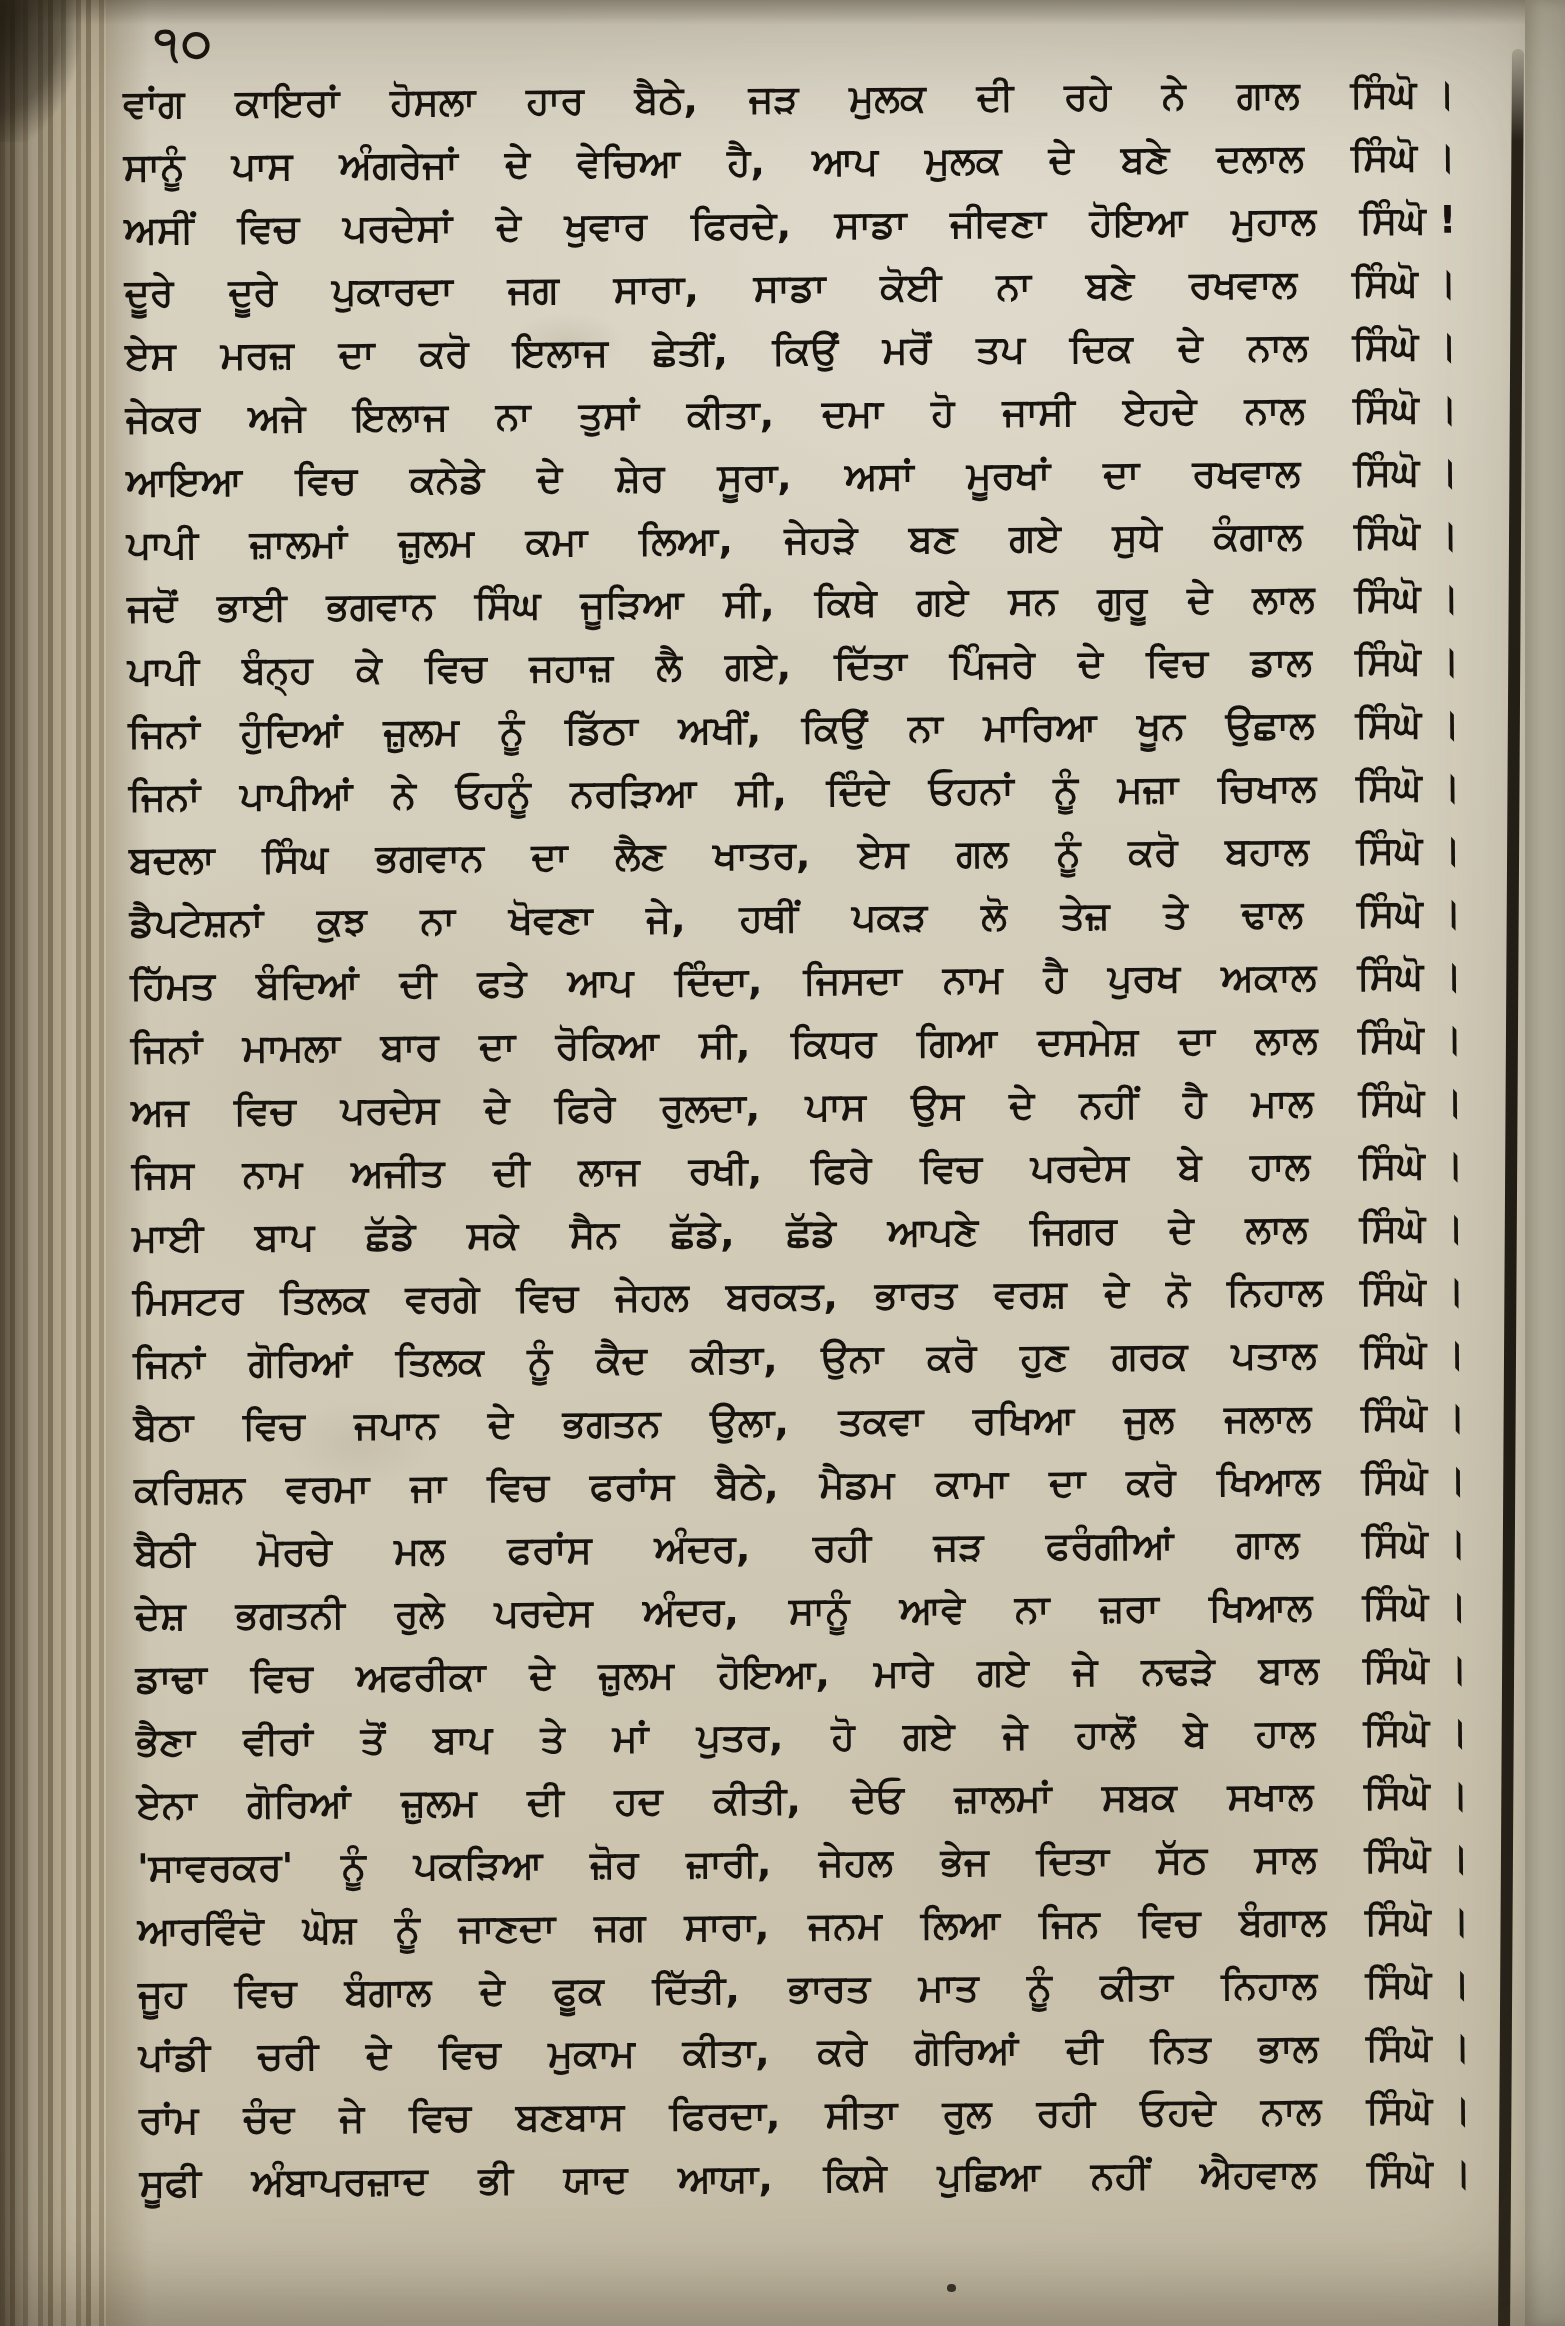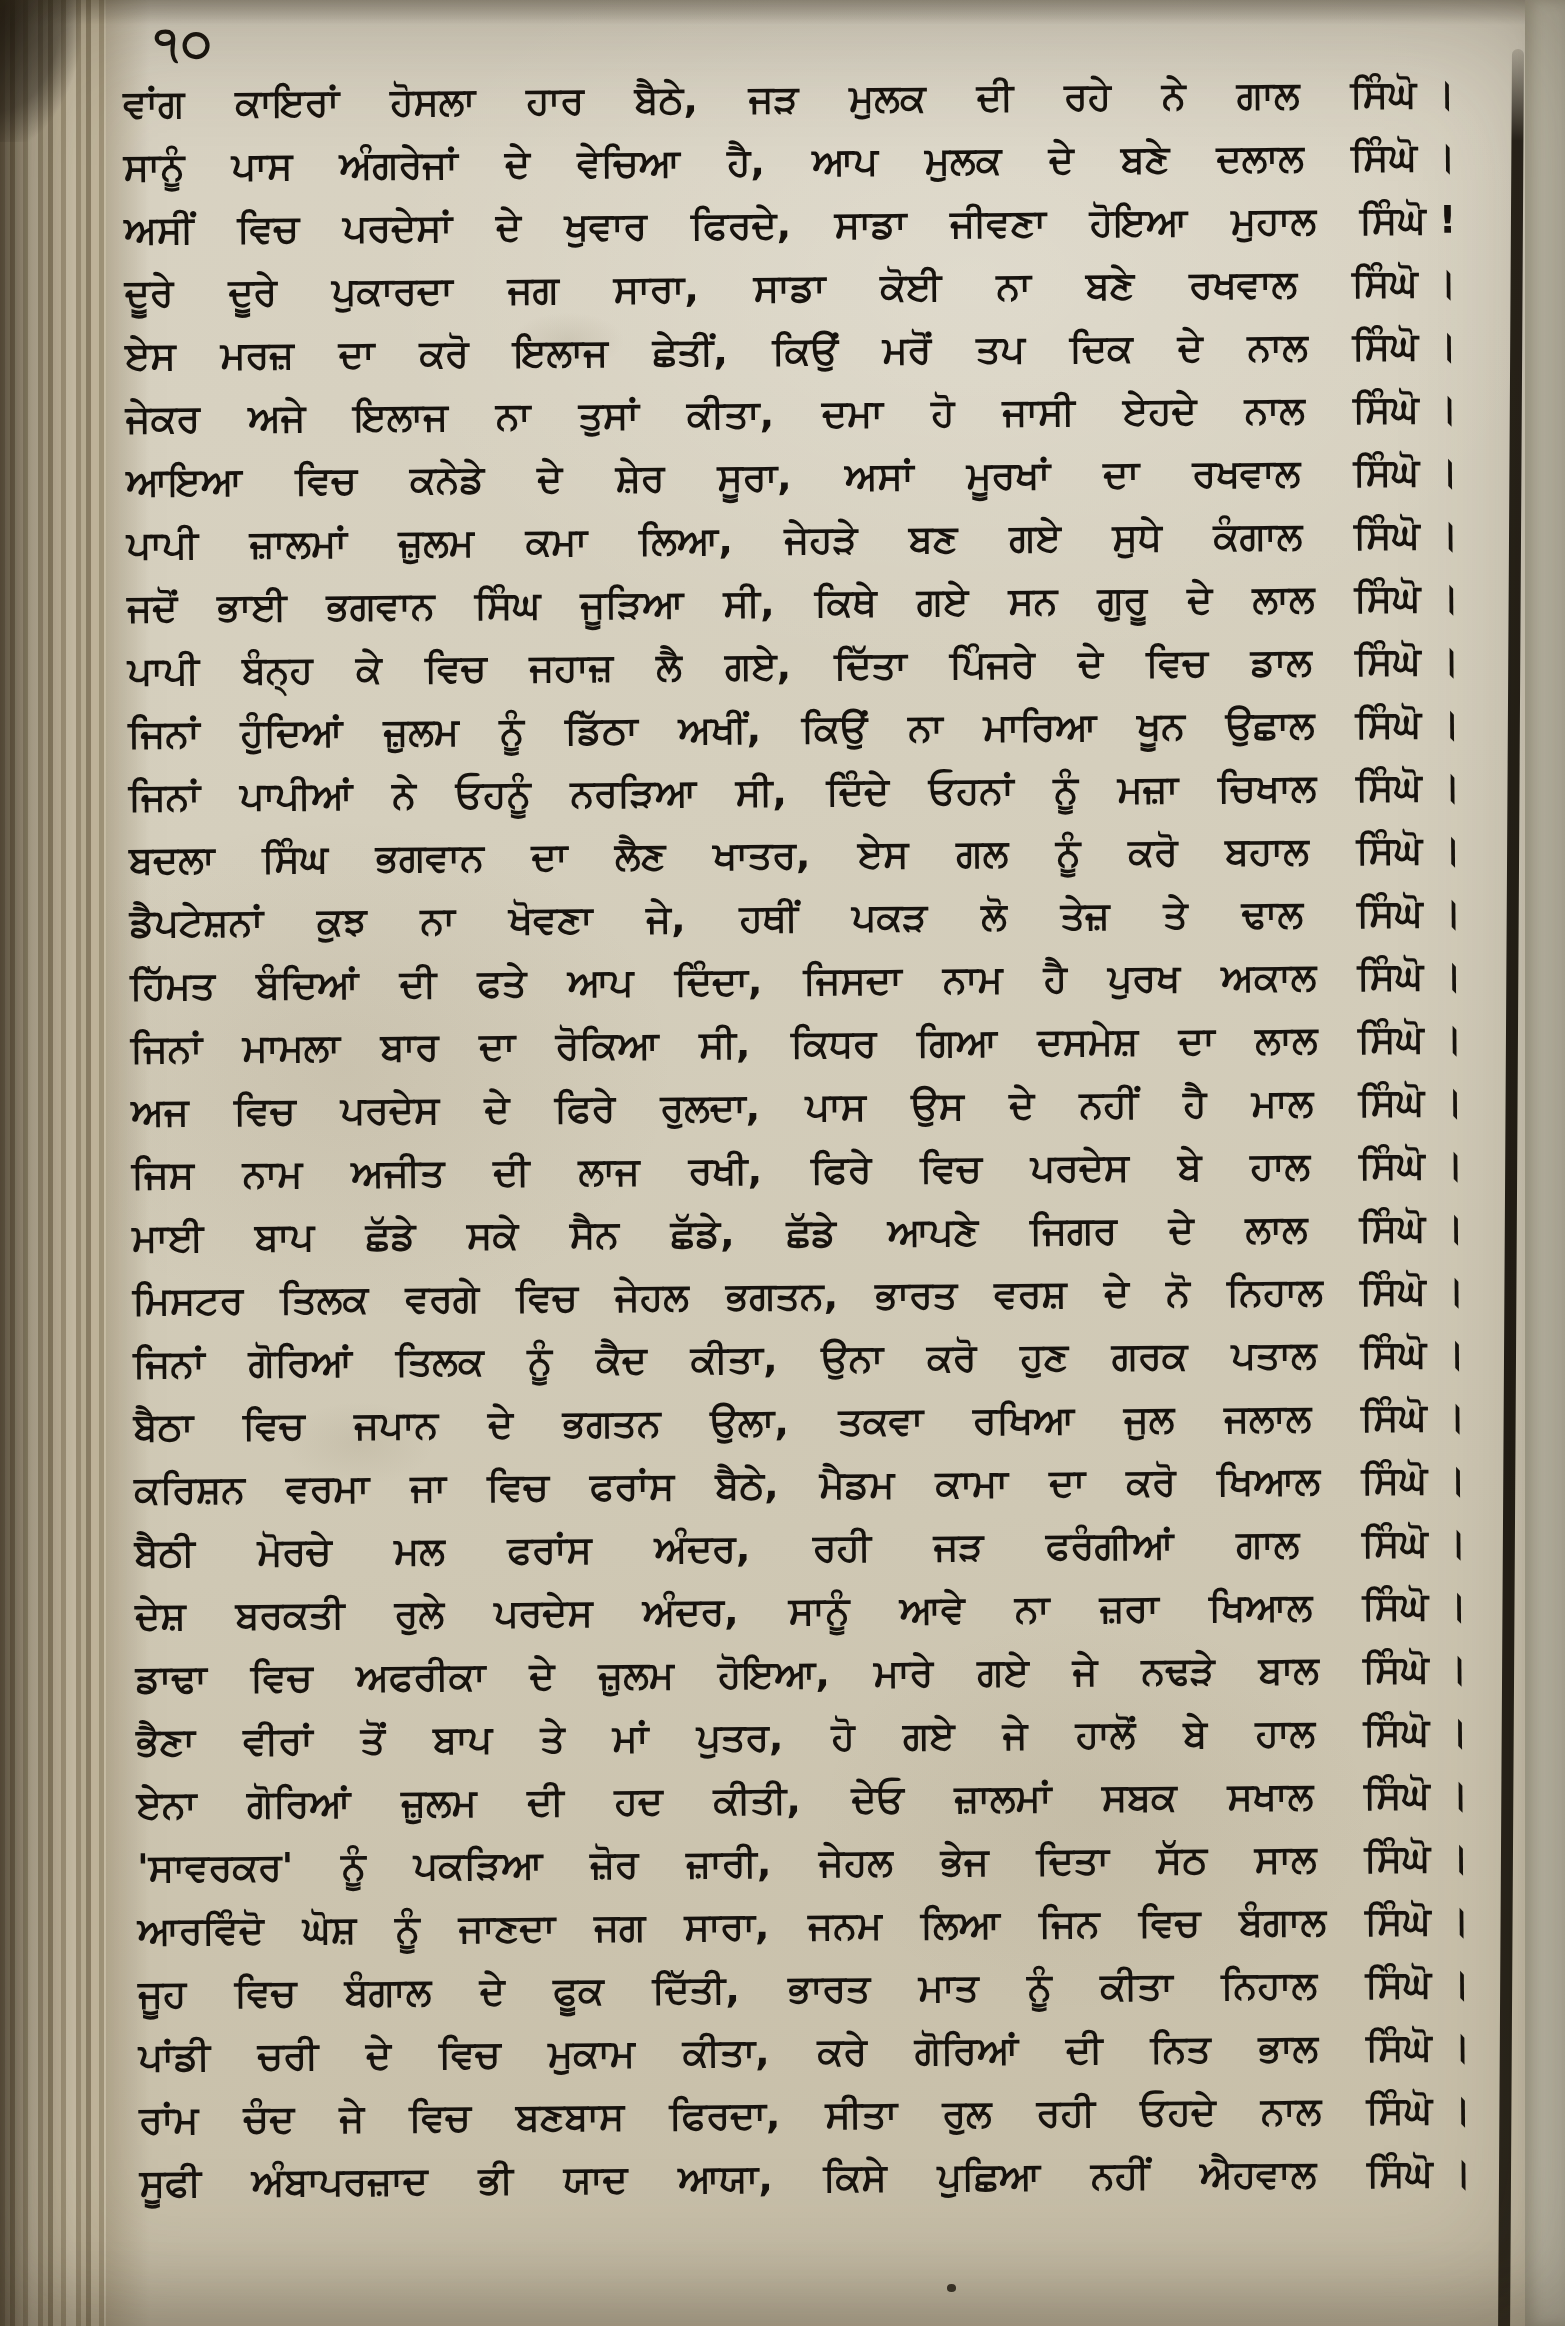--- a/index.html
+++ b/index.html
@@ -353,21 +353,21 @@
         <span>ਦੇ</span>
         <span>ਲਾਲ</span>
         <span>ਸਿੰਘੋ&nbsp;।</span>
       </div>
       <div class="vline">
         <span>ਮਿਸਟਰ</span>
         <span>ਤਿਲਕ</span>
         <span>ਵਰਗੇ</span>
         <span>ਵਿਚ</span>
         <span>ਜੇਹਲ</span>
-        <span>ਭਗਤਨ,</span>
+        <span>ਬਰਕਤ,</span>
         <span>ਭਾਰਤ</span>
         <span>ਵਰਸ਼</span>
         <span>ਦੇ</span>
         <span>ਨੋ</span>
         <span>ਨਿਹਾਲ</span>
         <span>ਸਿੰਘੋ&nbsp;।</span>
       </div>
       <div class="vline">
         <span>ਜਿਨਾਂ</span>
         <span>ਗੋਰਿਆਂ</span>
@@ -416,21 +416,21 @@
         <span>ਫਰਾਂਸ</span>
         <span>ਅੰਦਰ,</span>
         <span>ਰਹੀ</span>
         <span>ਜੜ</span>
         <span>ਫਰੰਗੀਆਂ</span>
         <span>ਗਾਲ</span>
         <span>ਸਿੰਘੋ&nbsp;।</span>
       </div>
       <div class="vline">
         <span>ਦੇਸ਼</span>
-        <span>ਬਰਕਤੀ</span>
+        <span>ਭਗਤਨੀ</span>
         <span>ਰੁਲੇ</span>
         <span>ਪਰਦੇਸ</span>
         <span>ਅੰਦਰ,</span>
         <span>ਸਾਨੂੰ</span>
         <span>ਆਵੇ</span>
         <span>ਨਾ</span>
         <span>ਜ਼ਰਾ</span>
         <span>ਖਿਆਲ</span>
         <span>ਸਿੰਘੋ&nbsp;।</span>
       </div>

